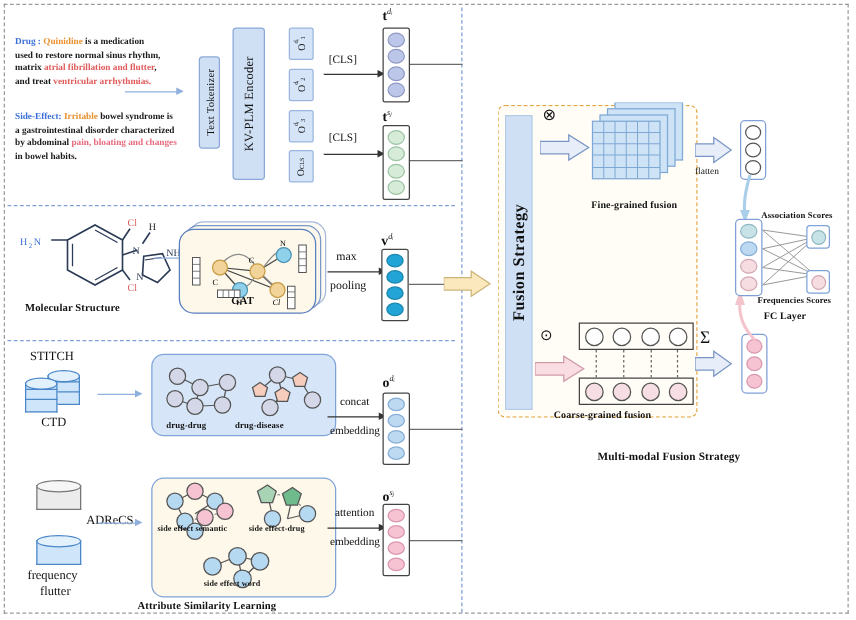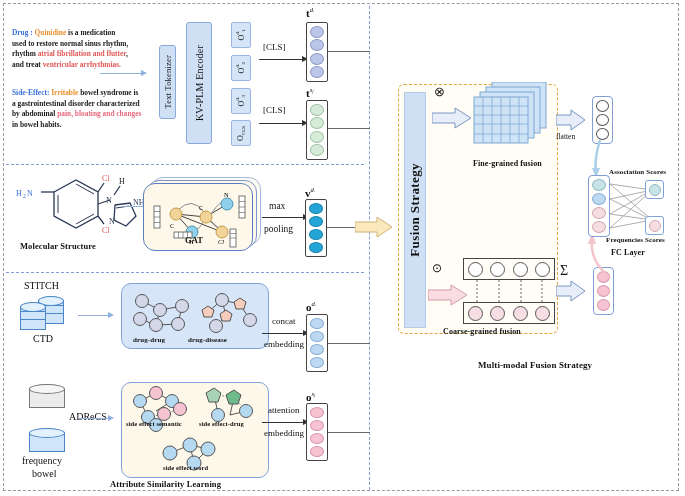--- a/index.html
+++ b/index.html
@@ -112,21 +112,21 @@
   <div class="abs" id="outer-frame"></div>
   <div class="abs" id="vdiv"></div>
   <div class="abs hdiv" style="top:164px;"></div>
   <div class="abs hdiv" style="top:272px;"></div>
 
   <div class="abs" id="drug-text">
     <span class="kw-blue">Drug :</span>
     <span class="kw-orange">Quinidine</span>
     <span>is a medication</span><br>
     <span>used to restore normal sinus rhythm,</span><br>
-    <span>rhythm </span><span class="kw-red">atrial fibrillation and flutter</span><span>,</span><br>
+    <span>matrix </span><span class="kw-red">atrial fibrillation and flutter</span><span>,</span><br>
     <span>and treat </span><span class="kw-red">ventricular arrhythmias.</span>
   </div>
 
   <div class="abs arrow-blue" style="left:100px;top:70px;width:48px;">
     <div class="abs arrow-line" style="left:0;top:3px;width:42px;border-top-color:#8fb0dd;"></div>
     <div class="abs arrow-head" style="left:41px;top:0px;border-left-color:#8fb0dd;"></div>
   </div>
 
   <div class="abs" id="se-text">
     <span class="kw-blue">Side-Effect:</span>
@@ -325,21 +325,21 @@
   <div class="cyl cyl-gray" style="left:29px;top:384px;width:36px;height:24px;">
     <div class="body" style="top:4px;"></div>
       <div class="top"></div>
   </div>
   <div class="abs lbl" style="left:23px;top:411px;font-size:10px;margin-left:46px;">ADReCS</div>
   <div class="cyl cyl-blue2" style="left:29px;top:428px;width:36px;height:24px;">
     <div class="body" style="top:4px;"></div>
       <div class="top"></div>
   </div>
   <div class="abs lbl" style="left:22px;top:455px;font-size:10px;">frequency</div>
-  <div class="abs lbl" style="left:32px;top:468px;font-size:10px;">bowel</div>
+  <div class="abs lbl" style="left:32px;top:468px;font-size:10px;">flutter</div>
 
   <div class="abs arrow-blue" style="left:78px;top:415px;width:38px;">
     <div class="abs arrow-line" style="left:0;top:3px;width:31px;border-top-color:#8fb0dd;"></div>
     <div class="abs arrow-head" style="left:30px;top:0;border-left-color:#8fb0dd;"></div>
   </div>
 
   <div class="abs panelB" style="left:121px;top:283px;width:148px;height:66px;">
     <svg width="148" height="66" style="display:block">
       <g stroke="#555" stroke-width="1" fill="none">
         <line x1="20" y1="17" x2="38" y2="26"></line>

